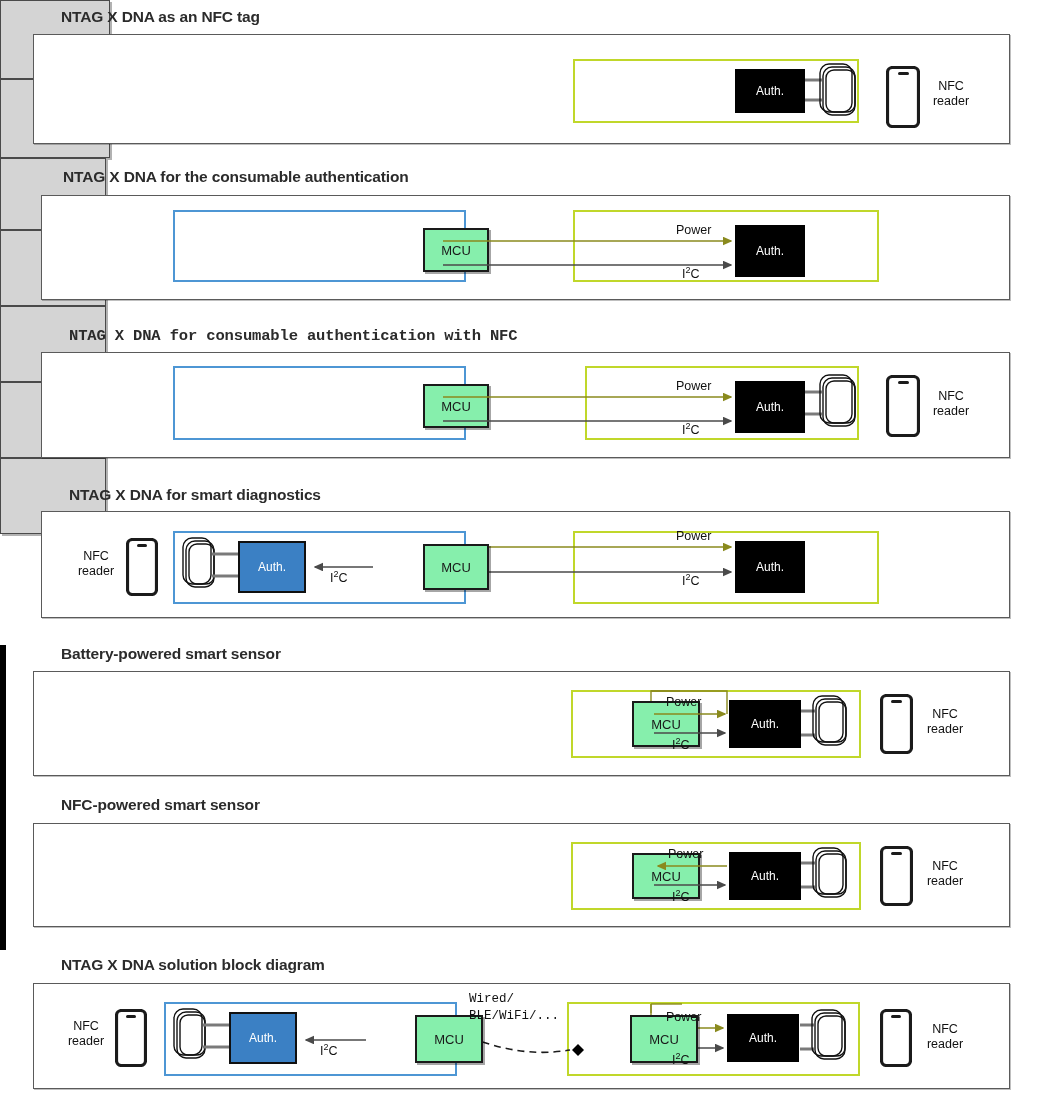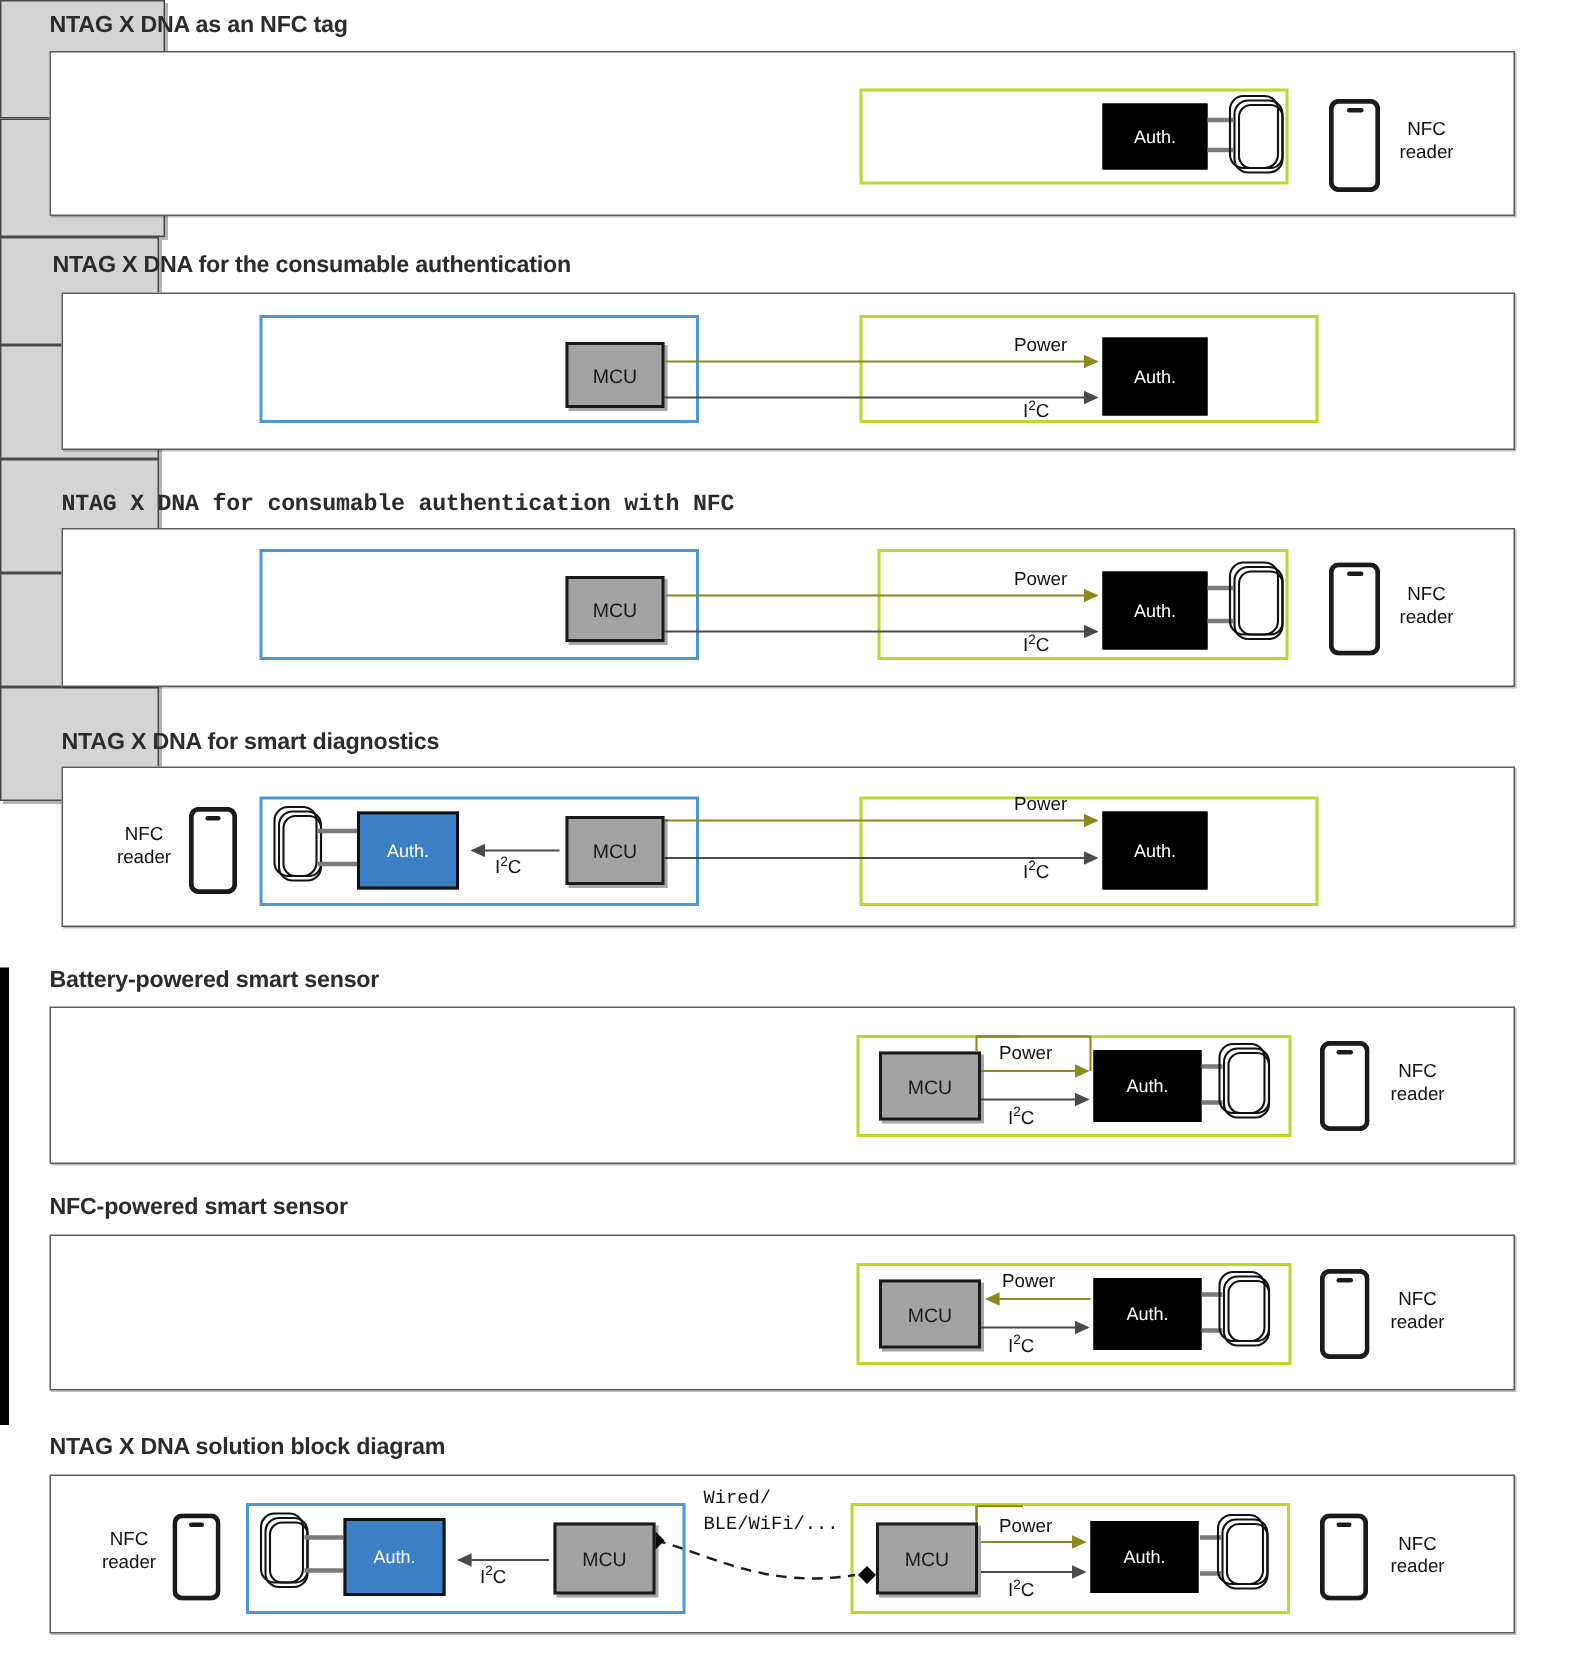--- a/index.html
+++ b/index.html
@@ -10,36 +10,37 @@
     position:relative;
     overflow:hidden;
     color:#231f20;
   }
   .left-bar{
     position:absolute;left:0;top:645px;width:6px;height:305px;background:#000;
   }
   .sec-title{
     position:absolute;
     font-size:15.5px;font-weight:bold;color:#2b2b2b;
-    letter-spacing:-0.15px;white-space:nowrap;
+    letter-spacing:-0.15px;white-space:nowrap;margin-left:28px;
   }
   .frame{
     position:absolute;
     border:1px solid #5a5a5a;
     background:#fff;
     box-sizing:border-box;
     box-shadow:1px 1px 0 rgba(0,0,0,0.25);
   }
   
   .node{position:absolute;box-sizing:border-box;}
   .mcu{
-    background:#a3a3a3;border:2px solid #1a1a1a;
+    background:#86efac;border:2px solid #1a1a1a;
     display:flex;align-items:center;justify-content:center;
     font-size:13px;color:#1a1a1a;
     box-shadow:2px 2px 0 rgba(0,0,0,0.35);
+    margin-left:46px;
   }
   .auth{
     background:#000;border:1px solid #000;
     display:flex;align-items:center;justify-content:center;
     font-size:12px;color:#ffffff;
   }
   .auth.blue{background:#3b80c4;border:2px solid #101010;color:#fff;}
   .reader{
     background:#d4d4d4;border:1px solid #4a4a4a;
     box-shadow:2px 2px 0 rgba(0,0,0,0.3);

